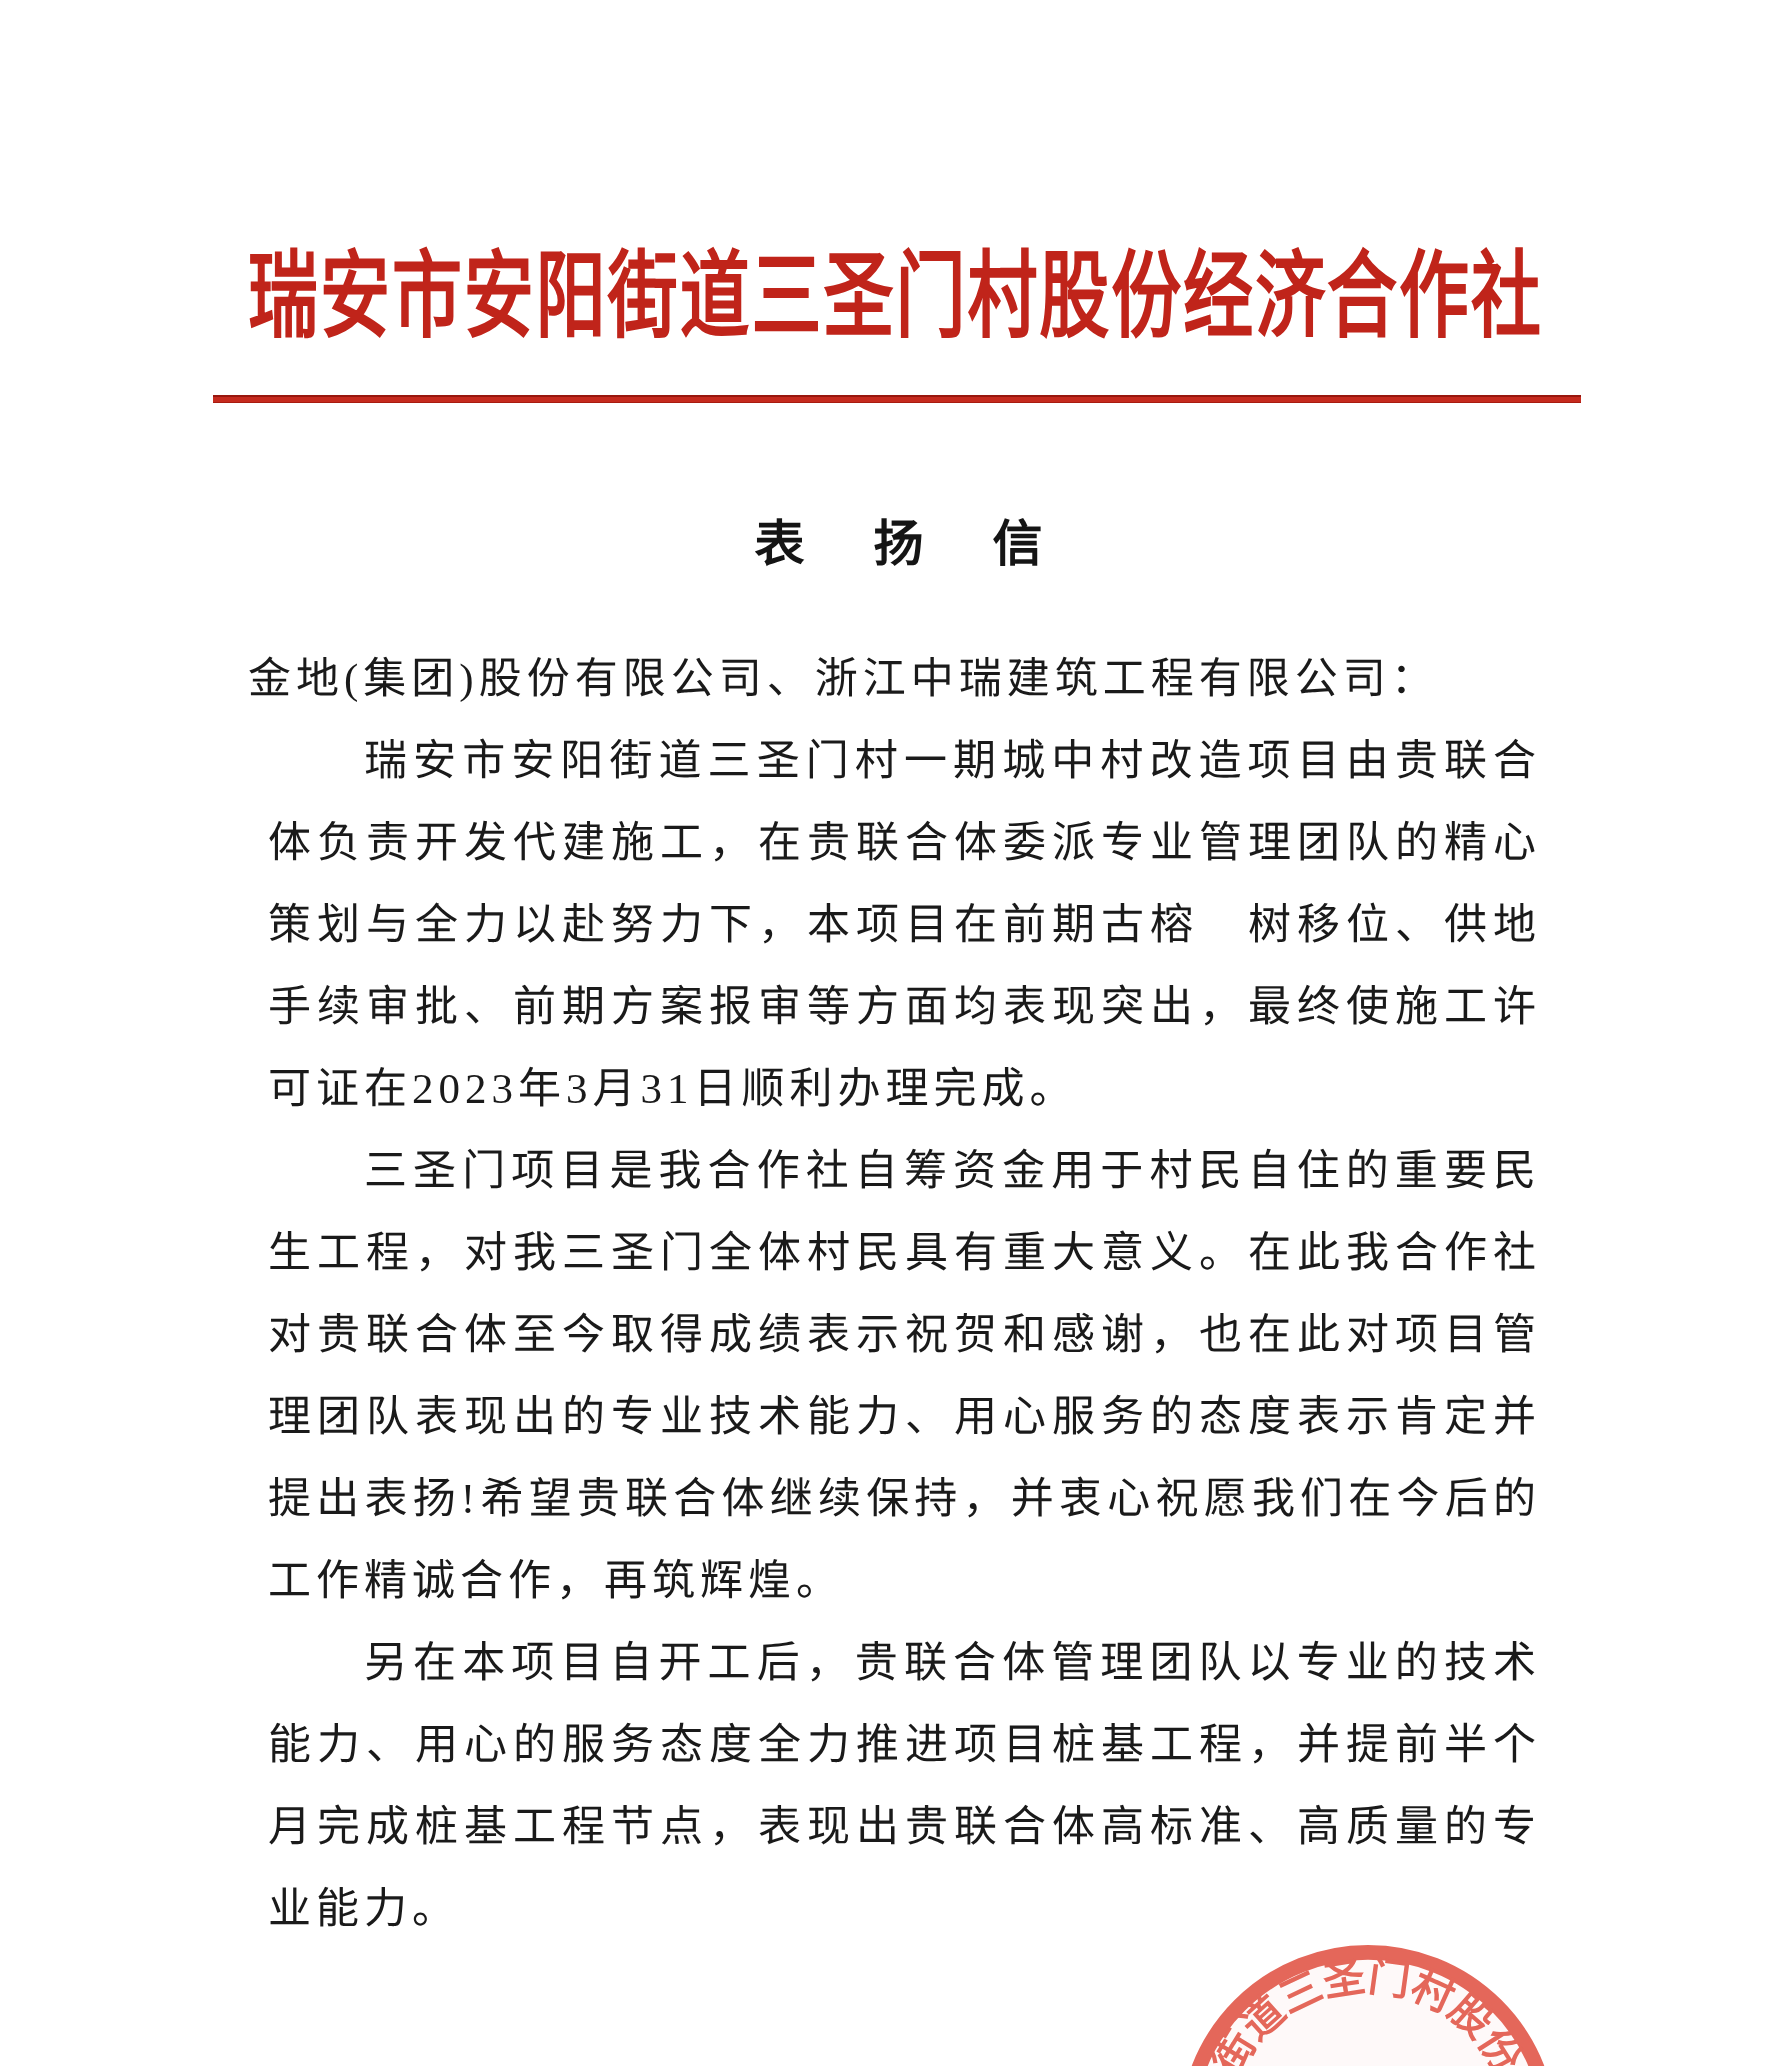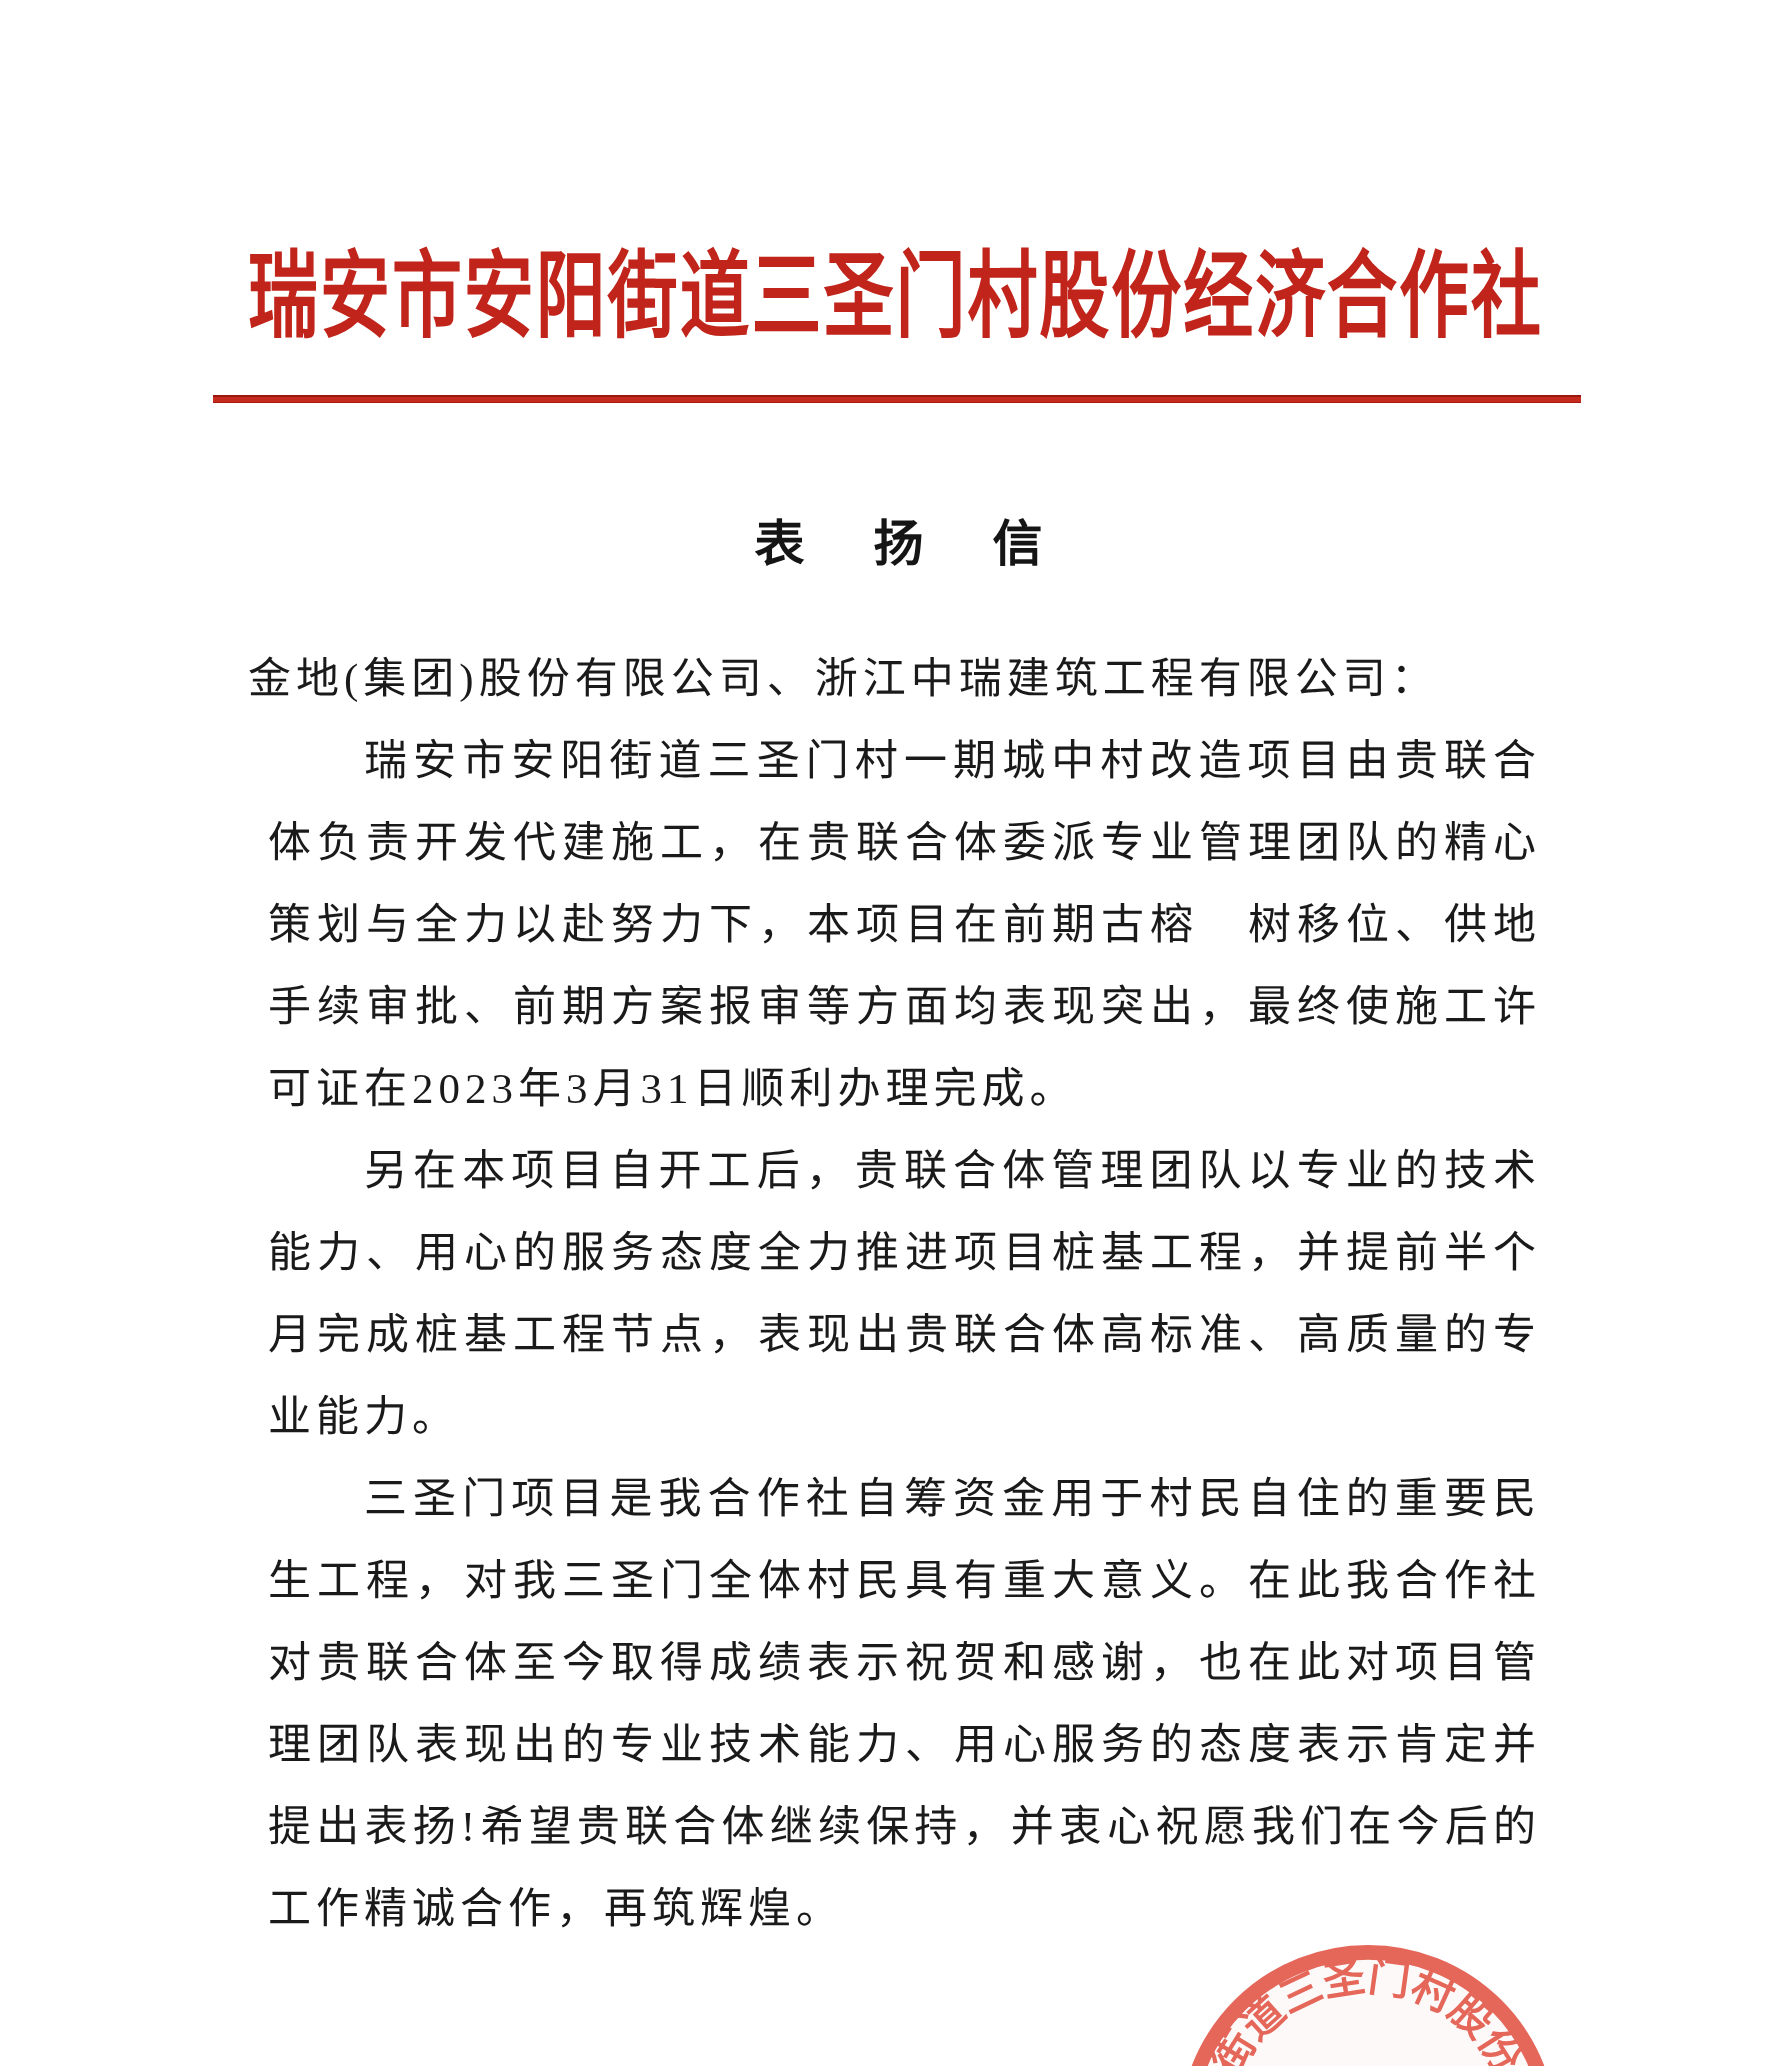--- a/index.html
+++ b/index.html
@@ -88,22 +88,22 @@
 
   <h1 class="letterhead">瑞安市安阳街道三圣门村股份经济合作社</h1>
 
   <div class="letterhead-rule"></div>
 
   <h2 class="letter-title">表扬信</h2>
 
   <main class="letter-body">
     <p class="salutation">金地(集团)股份有限公司、浙江中瑞建筑工程有限公司：</p>
     <p class="para">瑞安市安阳街道三圣门村一期城中村改造项目由贵联合体负责开发代建施工，在贵联合体委派专业管理团队的精心策划与全力以赴努力下，本项目在前期古榕　树移位、供地手续审批、前期方案报审等方面均表现突出，最终使施工许可证在2023年3月31日顺利办理完成。</p>
+    <p class="para">三圣门项目是我合作社自筹资金用于村民自住的重要民生工程，对我三圣门全体村民具有重大意义。在此我合作社对贵联合体至今取得成绩表示祝贺和感谢，也在此对项目管理团队表现出的专业技术能力、用心服务的态度表示肯定并提出表扬!希望贵联合体继续保持，并衷心祝愿我们在今后的工作精诚合作，再筑辉煌。</p>
     <p class="para">另在本项目自开工后，贵联合体管理团队以专业的技术能力、用心的服务态度全力推进项目桩基工程，并提前半个月完成桩基工程节点，表现出贵联合体高标准、高质量的专业能力。</p>
-    <p class="para">三圣门项目是我合作社自筹资金用于村民自住的重要民生工程，对我三圣门全体村民具有重大意义。在此我合作社对贵联合体至今取得成绩表示祝贺和感谢，也在此对项目管理团队表现出的专业技术能力、用心服务的态度表示肯定并提出表扬!希望贵联合体继续保持，并衷心祝愿我们在今后的工作精诚合作，再筑辉煌。</p>
   </main>
 
   <div class="seal">
     <svg viewBox="0 0 940 940" xmlns="http://www.w3.org/2000/svg">
       <circle cx="470" cy="470" r="440" fill="rgba(233,105,92,0.04)" stroke="#e25b4d" stroke-width="36"></circle>
       <path id="seal-arc" d="M 297.5 769 A 345 345 0 1 1 642.5 769" fill="none" stroke="none"></path>
       <text class="seal-ring-text" fill="#e25b4d">
         <textPath href="#seal-arc">瑞安市安阳街道三圣门村股份经济合作社</textPath>
       </text>
       <polygon fill="#e15849" points="470,320 504,423 613,424 525,488 558,591 470,528 382,591 415,488 327,424 436,423"></polygon>

